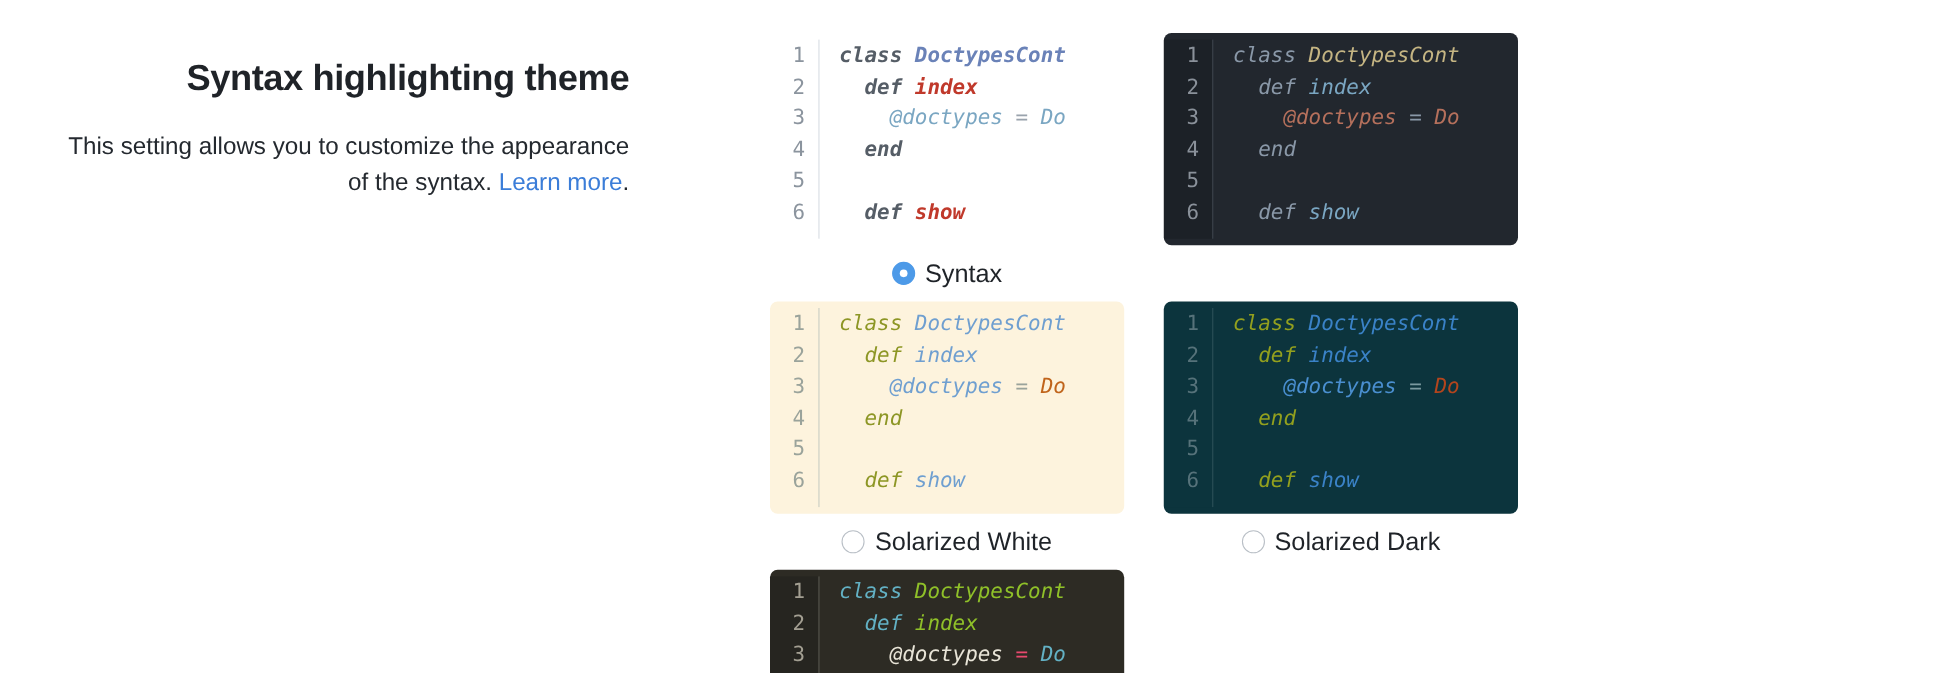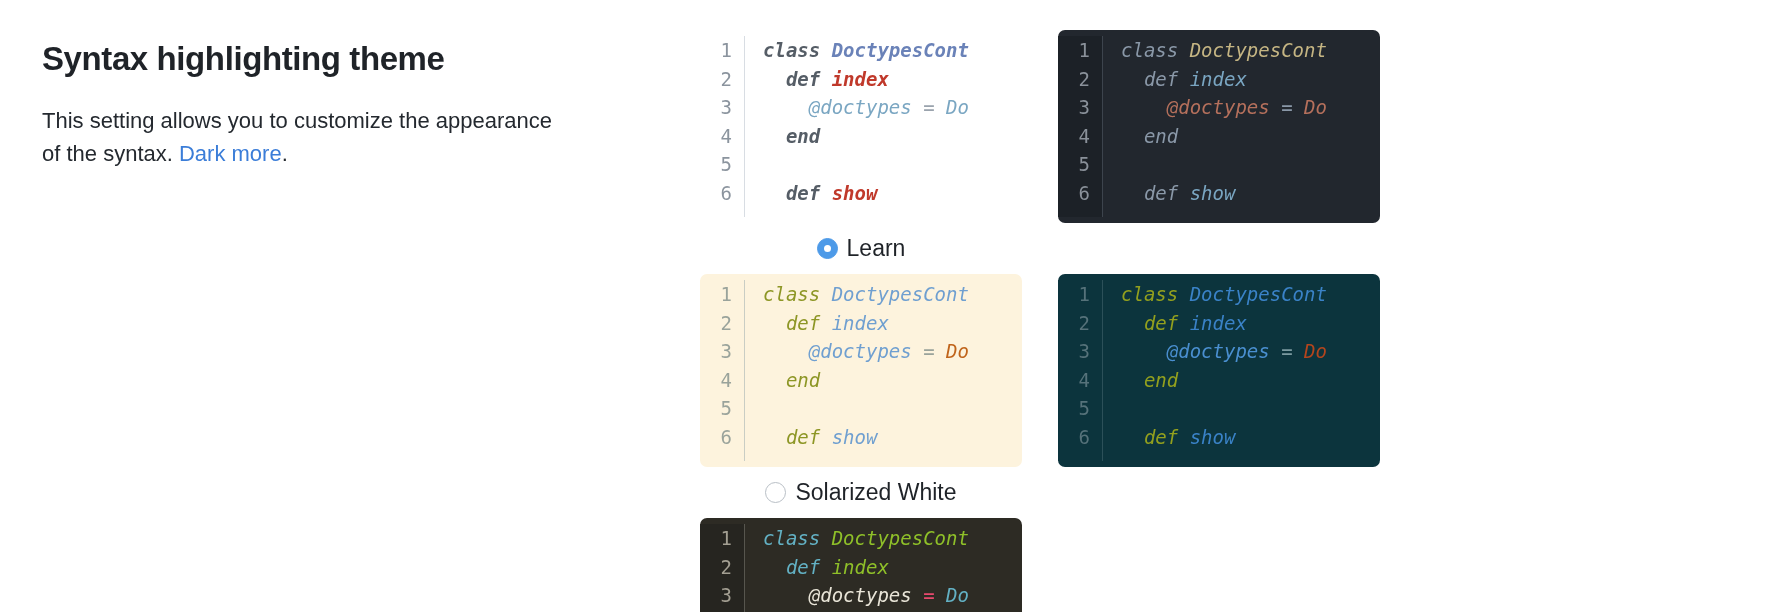--- a/index.html
+++ b/index.html
@@ -14,22 +14,23 @@
     font-family: "Liberation Sans", sans-serif;
     color: #24292f;
     overflow: hidden;
     position: relative;
   }
 
   
   .left-col {
     position: absolute;
     left: 42px;
-    top: 40px;
+    top: 52px;
     width: 530px;
+    text-align: right;
   }
   .page-title {
     font-size: 33px;
     font-weight: 700;
     letter-spacing: -0.4px;
     color: #1f2328;
     margin: 0 0 26px 0;
     line-height: 1.15;
   }
   .page-desc {
@@ -130,40 +131,40 @@
     line-height: 1;
     white-space: nowrap;
   }
 </style>
 </head>
 <body>
 
 <div class="left-col">
   <h1 class="page-title">Syntax highlighting theme</h1>
   <p class="page-desc">
-    <span>This setting allows you to customize the appearance of the syntax. </span><a class="learn-more" href="#">Dark more</a><span>.</span>
+    <span>This setting allows you to customize the appearance of the syntax. </span><a class="learn-more" href="#">Learn more</a><span>.</span>
   </p>
 </div>
 
 <div class="theme-grid" id="theme-grid">
     <div class="theme-option">
       <div class="code-card" style="background: rgb(255, 255, 255);">
         <div class="gutter" style="background: rgb(255, 255, 255); color: rgb(139, 148, 158);">
           <div>1</div>
           <div>2</div>
           <div>3</div>
           <div>4</div>
           <div>5</div>
           <div>6</div>
         </div>
         <div class="code-body" style="border-left-color: rgb(216, 221, 227); color: rgb(36, 41, 47);"><div><span style="color: rgb(85, 93, 102); font-weight: 700;">class </span><span style="color: rgb(106, 130, 184); font-weight: 700;">DoctypesCont</span></div><div><span style="color: rgb(85, 93, 102); font-weight: 700;">  def </span><span style="color: rgb(192, 57, 43); font-weight: 700;">index</span></div><div><span style="color: rgb(122, 166, 194);">    @doctypes</span><span style="color: rgb(154, 163, 173);"> = </span><span style="color: rgb(122, 166, 194);">Do</span></div><div><span style="color: rgb(85, 93, 102); font-weight: 700;">  end</span></div><div><span style="color: rgb(36, 41, 47);"></span></div><div><span style="color: rgb(85, 93, 102); font-weight: 700;">  def </span><span style="color: rgb(192, 57, 43); font-weight: 700;">show</span></div></div>
       </div>
       <div class="radio-row">
         <span class="radio checked" role="radio" aria-checked="true"></span>
-        <span class="radio-label">Learn</span>
+        <span class="radio-label">Syntax</span>
       </div>
     </div>
     <div class="theme-option">
       <div class="code-card" style="background: rgb(34, 39, 46);">
         <div class="gutter" style="background: rgb(28, 33, 39); color: rgb(138, 145, 154);">
           <div>1</div>
           <div>2</div>
           <div>3</div>
           <div>4</div>
           <div>5</div>
@@ -194,20 +195,24 @@
         <div class="gutter" style="background: rgb(12, 52, 61); color: rgb(86, 114, 122);">
           <div>1</div>
           <div>2</div>
           <div>3</div>
           <div>4</div>
           <div>5</div>
           <div>6</div>
         </div>
         <div class="code-body" style="border-left-color: rgb(44, 80, 89); color: rgb(139, 165, 168);"><div><span style="color: rgb(147, 160, 30); font-weight: 400;">class </span><span style="color: rgb(58, 130, 199); font-weight: 400;">DoctypesCont</span></div><div><span style="color: rgb(147, 160, 30); font-weight: 400;">  def </span><span style="color: rgb(58, 130, 199); font-weight: 400;">index</span></div><div><span style="color: rgb(74, 143, 208);">    @doctypes</span><span style="color: rgb(123, 154, 160);"> = </span><span style="color: rgb(180, 69, 29);">Do</span></div><div><span style="color: rgb(147, 160, 30); font-weight: 400;">  end</span></div><div><span style="color: rgb(139, 165, 168);"></span></div><div><span style="color: rgb(147, 160, 30); font-weight: 400;">  def </span><span style="color: rgb(58, 130, 199); font-weight: 400;">show</span></div></div>
       </div>
+      <div class="radio-row">
+        <span class="radio" role="radio" aria-checked="false"></span>
+        <span class="radio-label">Solarized Dark</span>
+      </div>
     </div>
     <div class="theme-option">
       <div class="code-card" style="background: rgb(45, 43, 36);">
         <div class="gutter" style="background: rgb(38, 37, 32); color: rgb(163, 159, 146);">
           <div>1</div>
           <div>2</div>
           <div>3</div>
           <div>4</div>
         </div>
         <div class="code-body" style="border-left-color: rgb(87, 86, 78); color: rgb(233, 229, 216);"><div><span style="color: rgb(99, 177, 196); font-weight: 400;">class </span><span style="color: rgb(143, 192, 41); font-weight: 400;">DoctypesCont</span></div><div><span style="color: rgb(99, 177, 196); font-weight: 400;">  def </span><span style="color: rgb(143, 192, 41); font-weight: 400;">index</span></div><div><span style="color: rgb(233, 229, 216);">    @doctypes</span><span style="color: rgb(232, 73, 110);"> = </span><span style="color: rgb(99, 177, 196);">Do</span></div><div></div></div>

